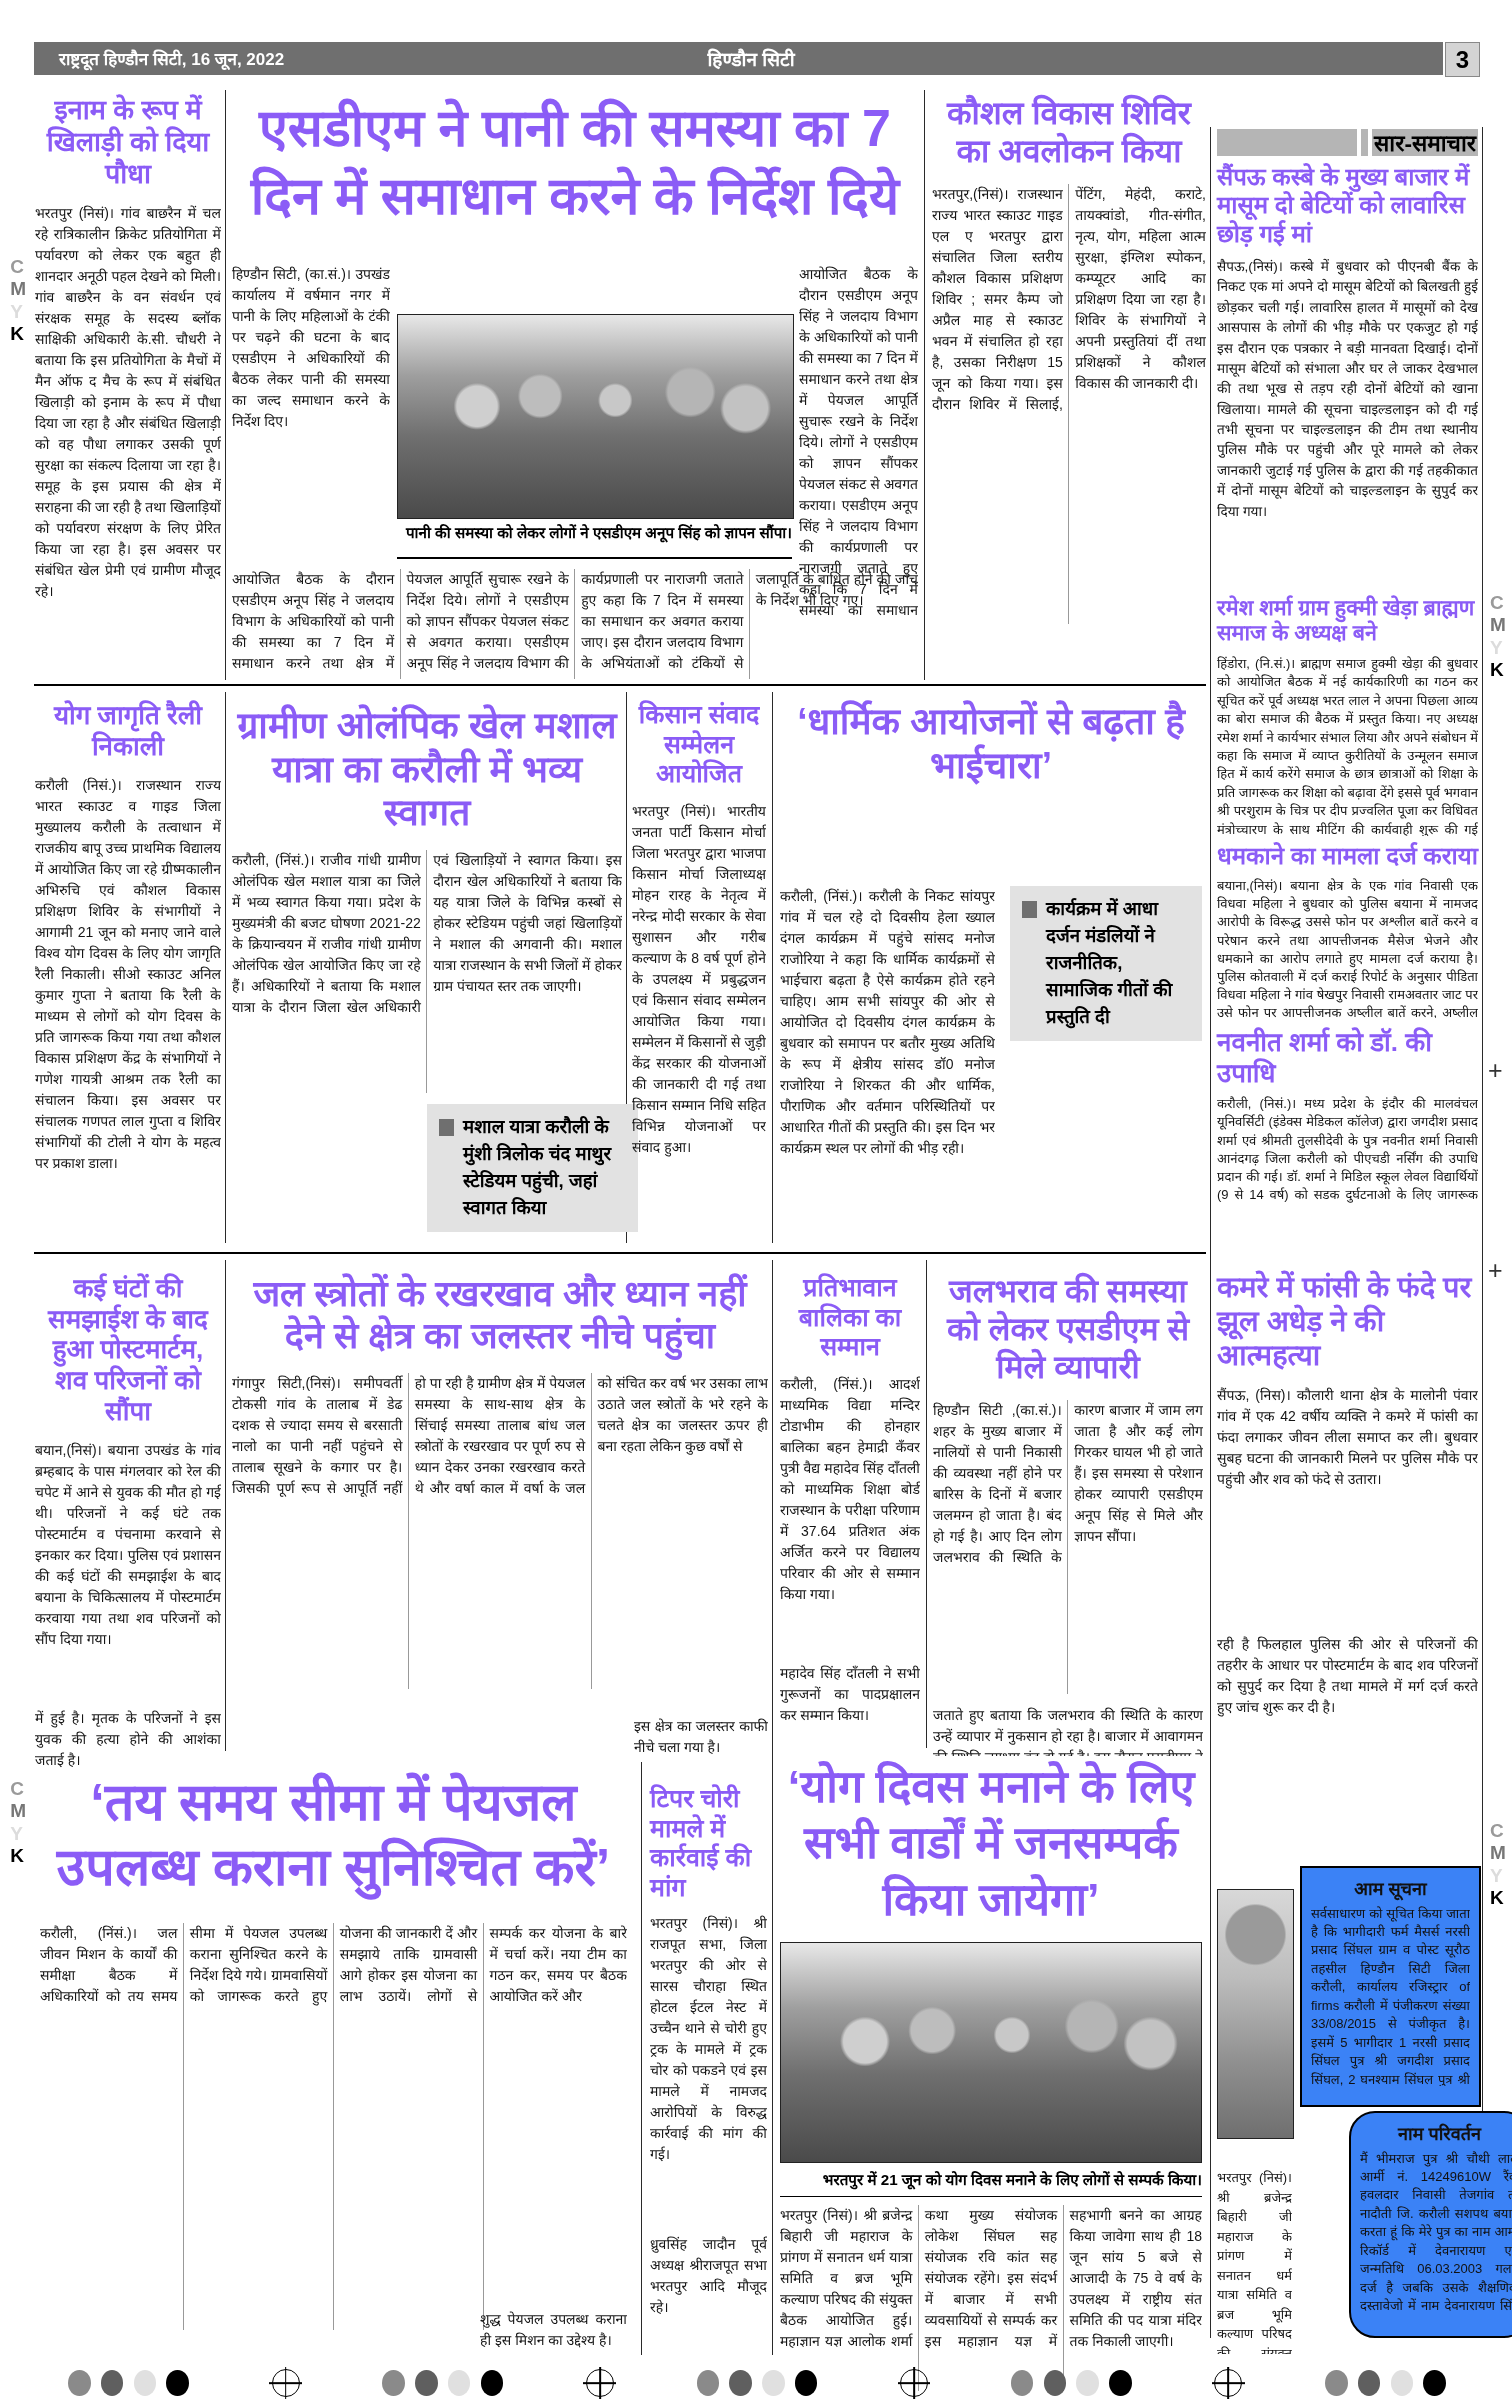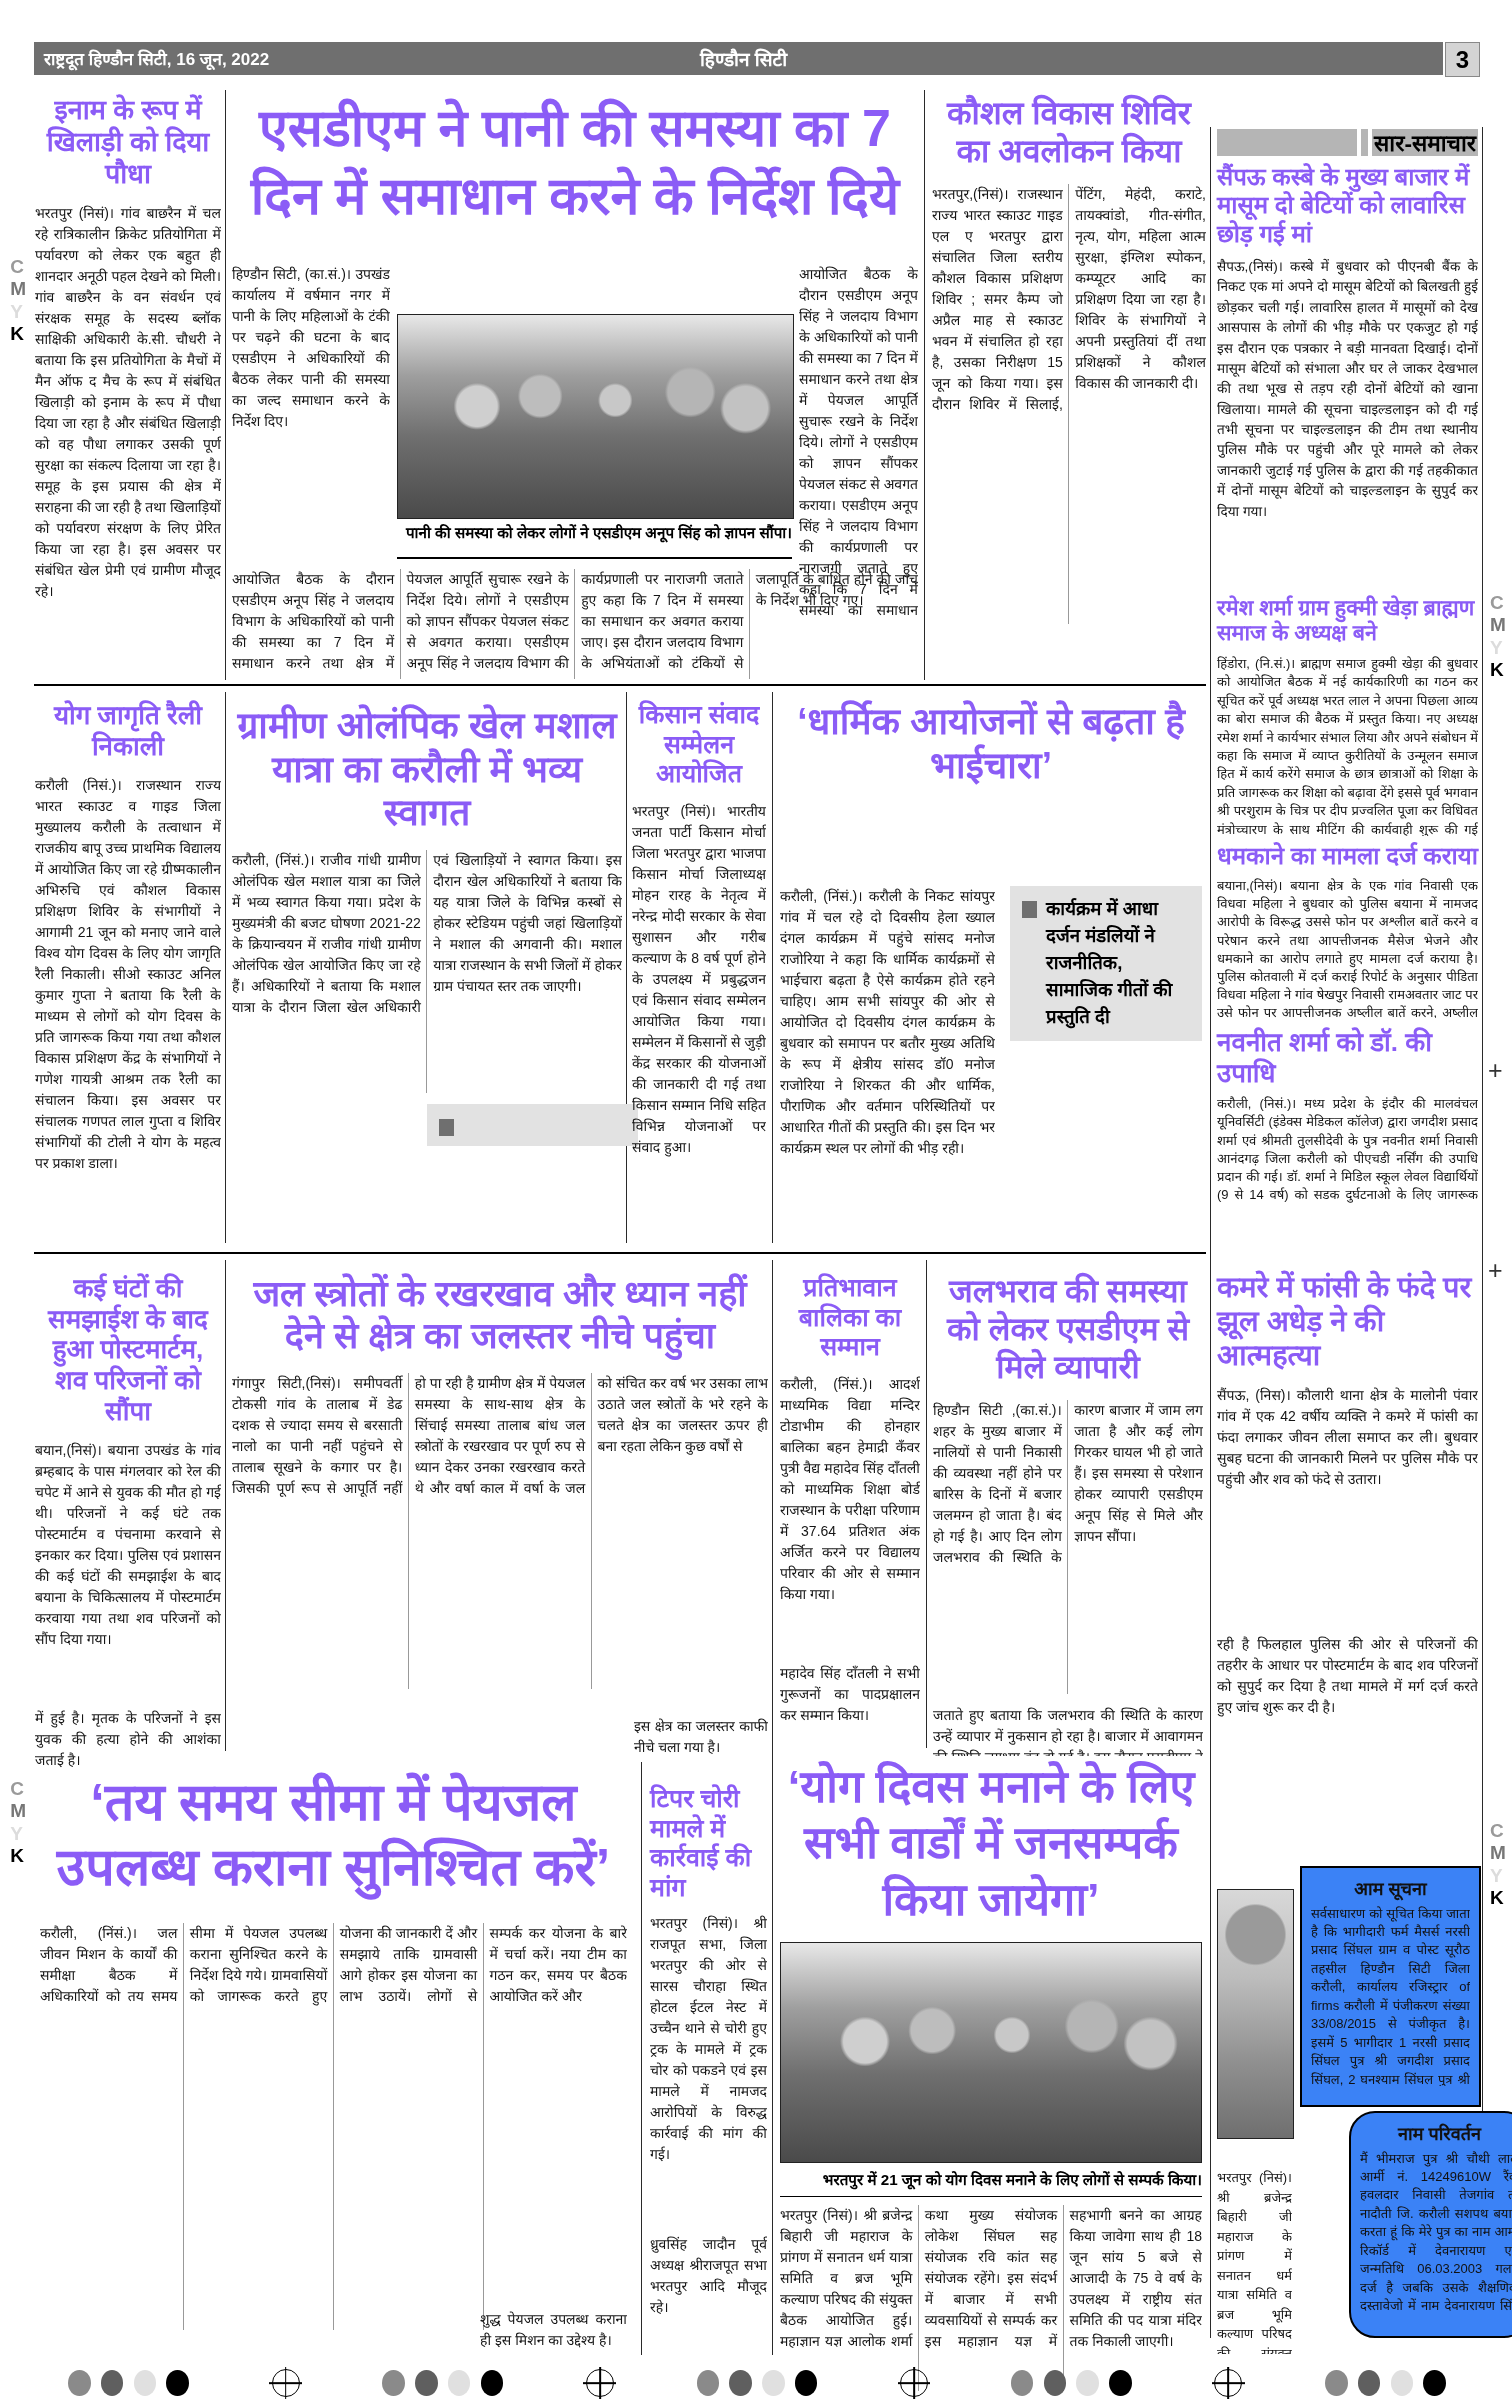--- a/index.html
+++ b/index.html
@@ -4,21 +4,21 @@
 <style>
   html,body{margin:0;padding:0;background:#d9d9d9;}
   .page{position:relative;width:1512px;height:2401px;background:#fff;
         font-family:"Liberation Sans","DejaVu Sans",sans-serif;color:#111;overflow:hidden;}
   .abs{position:absolute;}
   .hd{font-weight:700;line-height:1.18;text-align:center;color:#8b5cf6;}
   .body-txt{font-size:14px;line-height:1.5;text-align:justify;color:#151515;overflow:hidden;}
   .vrule{position:absolute;width:1.1px;background:#2a2a2a;}
   .hrule{position:absolute;height:1.7px;background:#000;}
   .masthead{background:#6f6f6f;color:#fff;display:flex;align-items:center;}
-  .masthead .left{font-size:17px;font-weight:700;padding-left:10px;flex:1;}
+  .masthead .left{font-size:17px;font-weight:700;padding-left:25px;flex:1;}
   .masthead .center{font-size:19px;font-weight:700;flex:1;text-align:center;}
   .masthead .right-spacer{flex:1;}
   .pageno{background:#d4d4d4;color:#000;font-size:24px;font-weight:700;
           display:flex;align-items:center;justify-content:center;border:1.1px solid #888;}
   .photo{background:
      radial-gradient(circle at 20% 45%, #cfcfcf 0 6%, transparent 7%),
      radial-gradient(circle at 36% 40%, #bdbdbd 0 7%, transparent 8%),
      radial-gradient(circle at 55% 42%, #c8c8c8 0 6%, transparent 7%),
      radial-gradient(circle at 74% 38%, #b5b5b5 0 7%, transparent 8%),
      radial-gradient(circle at 88% 46%, #c2c2c2 0 6%, transparent 7%),
@@ -144,20 +144,21 @@
   <div class="abs" style="left:35px;top:700px;width:186px;">
     <div class="hd" style="font-size:26px;">योग जागृति रैली निकाली</div>
     <div class="body-txt" style="margin-top:13.6px;height:452px;">करौली (निसं.)। राजस्थान राज्य भारत स्काउट व गाइड जिला मुख्यालय करौली के तत्वाधान में राजकीय बापू उच्च प्राथमिक विद्यालय में आयोजित किए जा रहे ग्रीष्मकालीन अभिरुचि एवं कौशल विकास प्रशिक्षण शिविर के संभागीयों ने आगामी 21 जून को मनाए जाने वाले विश्व योग दिवस के लिए योग जागृति रैली निकाली। सीओ स्काउट अनिल कुमार गुप्ता ने बताया कि रैली के माध्यम से लोगों को योग दिवस के प्रति जागरूक किया गया तथा कौशल विकास प्रशिक्षण केंद्र के संभागियों ने गणेश गायत्री आश्रम तक रैली का संचालन किया। इस अवसर पर संचालक गणपत लाल गुप्ता व शिविर संभागियों की टोली ने योग के महत्व पर प्रकाश डाला।</div>
   </div>
 
   <div class="abs" style="left:232px;top:704px;width:390px;">
     <div class="hd" style="font-size:37px;">ग्रामीण ओलंपिक खेल मशाल यात्रा का करौली में भव्य स्वागत</div>
     <div class="body-txt col2" style="margin-top:14.7px;height:243px;">करौली, (निंसं.)। राजीव गांधी ग्रामीण ओलंपिक खेल मशाल यात्रा का जिले में भव्य स्वागत किया गया। प्रदेश के मुख्यमंत्री की बजट घोषणा 2021-22 के क्रियान्वयन में राजीव गांधी ग्रामीण ओलंपिक खेल आयोजित किए जा रहे हैं। अधिकारियों ने बताया कि मशाल यात्रा के दौरान जिला खेल अधिकारी एवं खिलाड़ियों ने स्वागत किया। इस दौरान खेल अधिकारियों ने बताया कि यह यात्रा जिले के विभिन्न कस्बों से होकर स्टेडियम पहुंची जहां खिलाड़ियों ने मशाल की अगवानी की। मशाल यात्रा राजस्थान के सभी जिलों में होकर ग्राम पंचायत स्तर तक जाएगी।</div>
     <div class="gbox" style="margin-top:11.3px;width:186px;margin-left:195px;">
       <span class="sq"></span>
+      <span class="txt">मशाल यात्रा करौली के मुंशी त्रिलोक चंद माथुर स्टेडियम पहुंची, जहां स्वागत किया</span>
     </div>
   </div>
 
   <div class="abs" style="left:632px;top:700px;width:134px;">
     <div class="hd" style="font-size:25px;">किसान संवाद सम्मेलन आयोजित</div>
     <div class="body-txt" style="margin-top:12.4px;height:440px;">भरतपुर (निसं)। भारतीय जनता पार्टी किसान मोर्चा जिला भरतपुर द्वारा भाजपा किसान मोर्चा जिलाध्यक्ष मोहन रारह के नेतृत्व में नरेन्द्र मोदी सरकार के सेवा सुशासन और गरीब कल्याण के 8 वर्ष पूर्ण होने के उपलक्ष्य में प्रबुद्धजन एवं किसान संवाद सम्मेलन आयोजित किया गया। सम्मेलन में किसानों से जुड़ी केंद्र सरकार की योजनाओं की जानकारी दी गई तथा किसान सम्मान निधि सहित विभिन्न योजनाओं पर संवाद हुआ।</div>
   </div>
 
   <div class="abs" style="left:780px;top:700px;width:422px;">
     <div class="hd" style="font-size:37px;">‘धार्मिक आयोजनों से बढ़ता है भाईचारा’</div>

